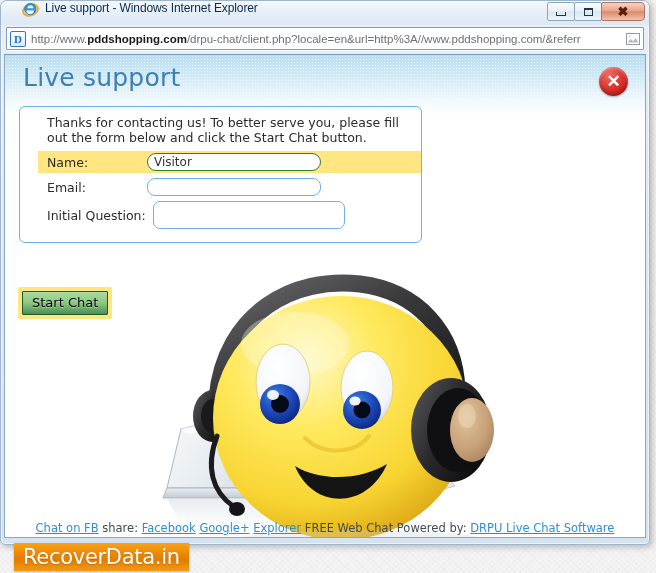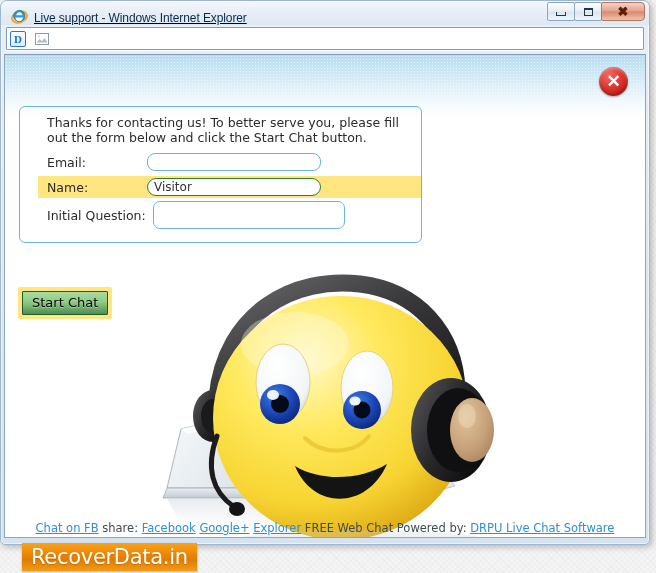--- a/index.html
+++ b/index.html
@@ -30,24 +30,23 @@
     border: 1px solid #9fb6cc;
     box-shadow: 0 0 0 1px rgba(255,255,255,0.55) inset, 2px 2px 6px rgba(0,0,0,0.25);
     overflow: hidden;
   }
 
   
   #titlebar {
     position: relative;
     height: 24px;
     background: linear-gradient(180deg, #f3f8fc 0%, #e6eef7 50%, #dde8f3 100%);
-    display: flex; align-items: flex-end;
-    padding-left: 10px;
+    display: flex; align-items: flex-start;
+    padding-left: 21px;
     border-radius: 6px 6px 0 0;
-    text-decoration: underline;
   }
   #ie-logo {
     width: 17px; height: 17px; flex: 0 0 17px;
     position: relative; margin-right: 6px;
   }
   #ie-logo svg { display:block; }
   #title-text {
     font-size: 12px;
     color: #0b2a4a;
     white-space: nowrap;
@@ -252,21 +251,20 @@
 
   
   #banner {
     position: absolute;
     left: 14px; top: 543px;
     height: 28px;
     padding: 8px 9px;
     display: flex; align-items: center;
     background: linear-gradient(180deg, #f9a21b 0%, #ef8a06 35%, #e07c00 60%, #f29b17 100%);
     box-shadow: 0 1px 2px rgba(0,0,0,0.25);
-    margin-left: 8px;
   }
   #banner-text {
     color: #ffffff;
     font-size: 21px;
     font-family: "DejaVu Sans", sans-serif;
     letter-spacing: -0.3px;
     text-shadow: 0 1px 1px rgba(0,0,0,0.18);
   }
 </style>
 </head>
@@ -297,50 +295,52 @@
           </div>
         <div class="winbtn close">
             <span class="xglyph">✖</span>
           </div>
       </div>
     </div>
 
     <div id="addressrow">
       <div id="addressbar">
         <span id="fav-icon">D</span>
+        <span id="url-text"><span>http://www.</span><span class="host">pddshopping.com</span><span>/drpu-chat/client.php?locale=en&amp;url=http%3A//www.pddshopping.com/&amp;referr</span></span>
         <span id="url-end-icon">
           <svg width="16" height="16" viewBox="0 0 16 16">
             <rect x="1.5" y="2.5" width="13" height="11" fill="#ffffff" stroke="#6f7a83"></rect>
             <path d="M2.5 11.5l3.2-3.6 2.3 2.3 2.6-3.1 2.9 4.4z" fill="#9aa6ae"></path>
             <circle cx="5" cy="5.5" r="1.1" fill="#c9d2d8"></circle>
           </svg>
         </span>
       </div>
     </div>
 
     <div id="viewport">
       <div id="page">
         <div id="page-dots"></div>
 
+        <h1 id="live-support-title">Live support</h1>
 
         <div id="page-close">
           <span>✕</span>
         </div>
 
         <div id="form-panel">
           <div id="intro-text">Thanks for contacting us! To better serve you, please fill out the form below and click the Start Chat button.</div>
 
+          <div class="field-row highlight">
+            <span class="field-label">Name:</span>
+            <input id="name-input" class="txtinput" type="text" value="Visitor" style="">
+          </div>
+
           <div class="field-row">
             <span class="field-label">Email:</span>
             <input id="email-input" class="txtinput" type="text" value="" style="">
-          </div>
-
-          <div class="field-row highlight">
-            <span class="field-label">Name:</span>
-            <input id="name-input" class="txtinput" type="text" value="Visitor" style="">
           </div>
 
           <div class="field-row q">
             <span class="field-label">Initial Question:</span>
             <input id="question-input" class="txtinput" type="text" value="" style="">
           </div>
         </div>
 
         <div id="start-chat">
           <div id="start-chat-inner">Start Chat</div>

